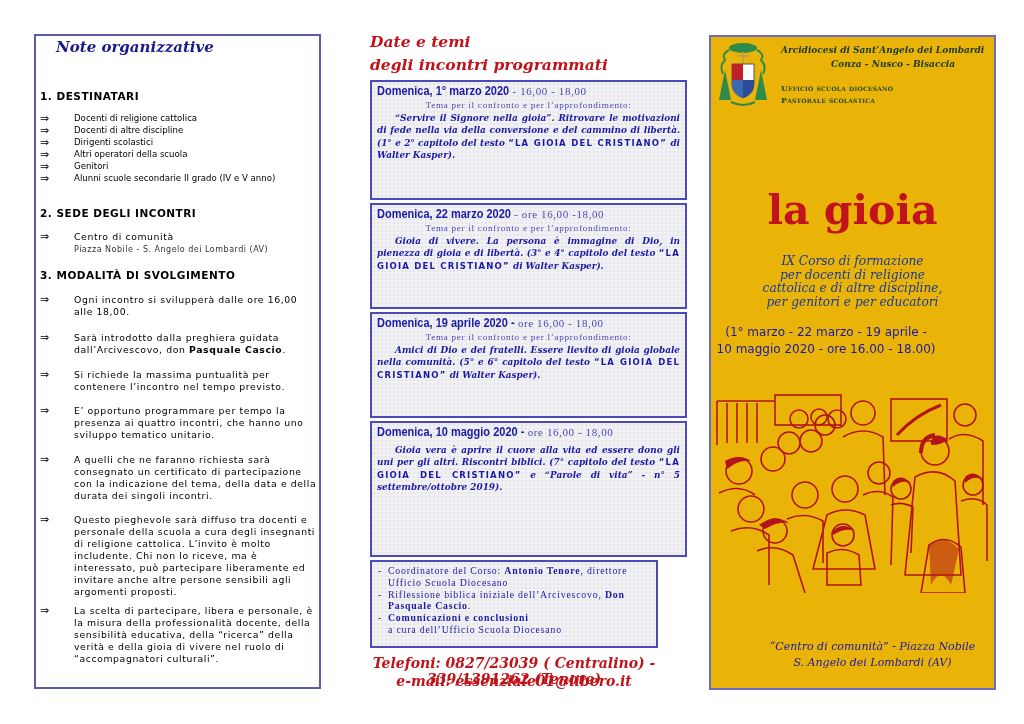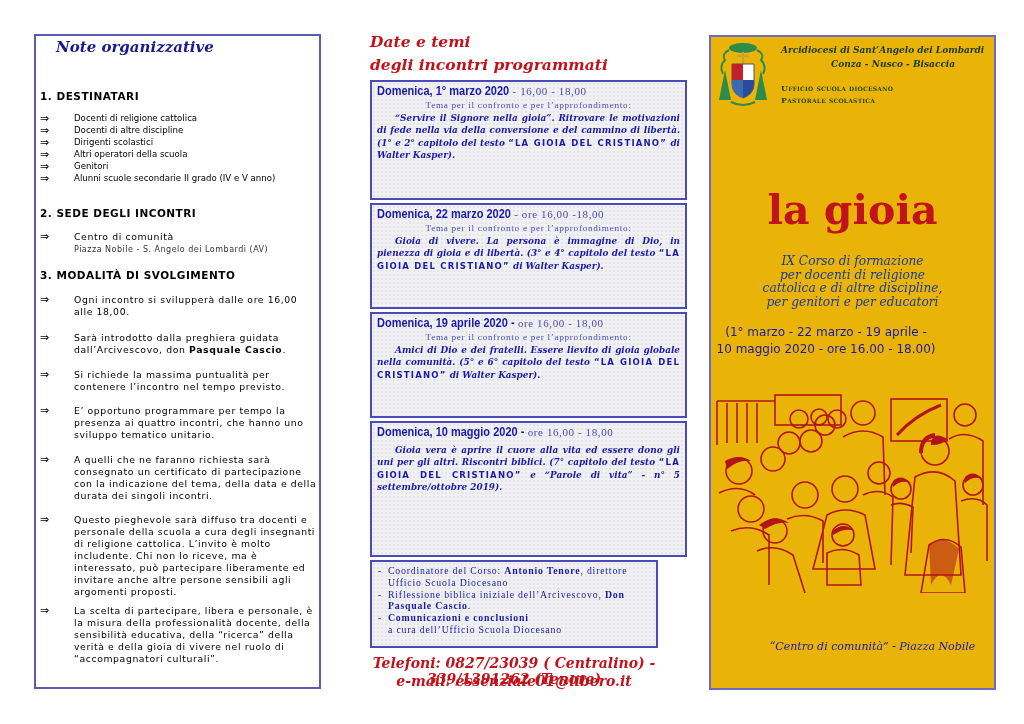--- a/index.html
+++ b/index.html
@@ -294,14 +294,15 @@
       <path d="M118 146 Q128 136 140 146 Q130 142 118 150 Z"></path>
       <path d="M10 76 Q24 68 36 76 Q24 74 12 84 Z"></path>
       <path d="M250 92 Q258 84 268 94 Q258 90 250 98 Z"></path>
       <path d="M178 96 Q186 88 196 98 Q186 94 178 102 Z"></path>
       <path d="M214 160 Q228 148 244 164 L236 200 Q226 180 216 200 Z" opacity="0.55"></path>
     </g>
   </svg>
 
   <div class="venue">
     <div>“Centro di comunità” - Piazza Nobile</div>
+    <div>S. Angelo dei Lombardi (AV)</div>
   </div>
 </div>
 
 </body></html>

